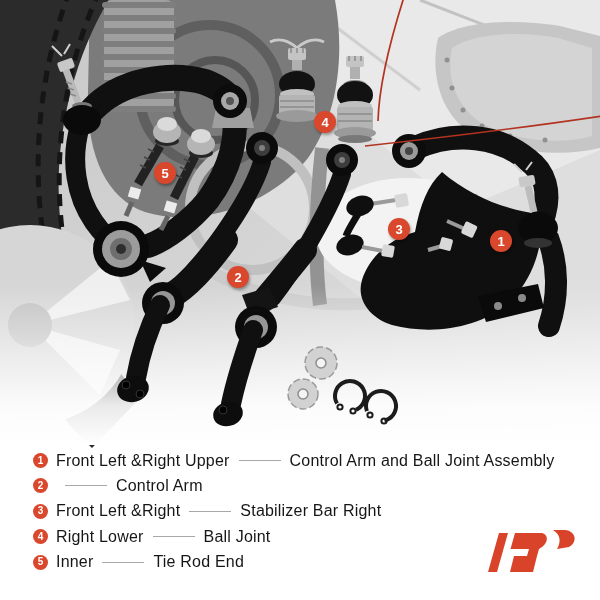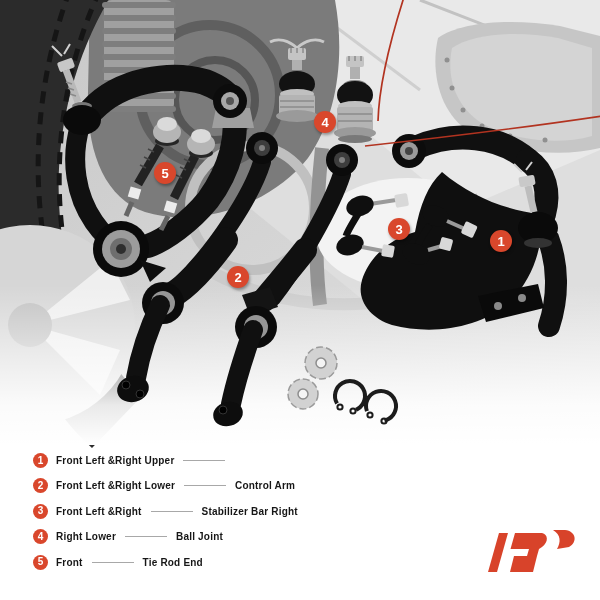--- a/index.html
+++ b/index.html
@@ -9,21 +9,21 @@
   
   .m{position:absolute;width:22px;height:22px;border-radius:50%;background:#d9472c;
      color:#fff;font-size:13px;font-weight:bold;display:flex;align-items:center;
      justify-content:center;box-shadow:1px 2px 3px rgba(0,0,0,.35);line-height:1;}
   
   .legend{position:absolute;left:33px;top:453px;width:550px;}
   .lrow{display:flex;align-items:center;height:15px;margin-bottom:10.4px;white-space:nowrap;}
   .lnum{flex:0 0 15px;width:15px;height:15px;border-radius:50%;background:#d9472c;color:#fff;
         font-size:10px;font-weight:bold;display:flex;align-items:center;justify-content:center;
         margin-right:8px;line-height:1;}
-  .llabel,.lpart{font-size:10px;font-weight:bold;color:#161616;letter-spacing:.2px;text-align:center;}
+  .llabel,.lpart{font-size:16px;font-weight:normal;color:#161616;letter-spacing:.2px;text-align:center;}
   .lline{display:inline-block;width:42px;height:1px;background:#a8a8a8;margin:0 9px;}
   .logo-svg{position:absolute;left:487px;top:528px;}
 </style>
 </head>
 <body>
 
 <div class="stage">
 
   <svg class="photo-svg" width="600" height="600" viewBox="0 0 600 600">
     <defs>
@@ -273,42 +273,42 @@
     </div>
   <div class="m" style="left:154px;top:162px">
       <span>5</span>
     </div>
 
   <div class="legend">
     <div class="lrow">
       <span class="lnum">1</span>
       <span class="llabel">Front Left &amp;Right Upper</span>
       <span class="lline"></span>
+      <span class="lpart">Control Arm and Ball Joint Assembly</span>
     </div>
     <div class="lrow">
       <span class="lnum">2</span>
-      <span class="llabel">Front Left &amp;Right Lower</span>
       <span class="lline"></span>
       <span class="lpart">Control Arm</span>
     </div>
     <div class="lrow">
       <span class="lnum">3</span>
       <span class="llabel">Front Left &amp;Right</span>
       <span class="lline"></span>
       <span class="lpart">Stabilizer Bar Right</span>
     </div>
     <div class="lrow">
       <span class="lnum">4</span>
       <span class="llabel">Right Lower</span>
       <span class="lline"></span>
       <span class="lpart">Ball Joint</span>
     </div>
     <div class="lrow">
       <span class="lnum">5</span>
-      <span class="llabel">Front</span>
+      <span class="llabel">Inner</span>
       <span class="lline"></span>
       <span class="lpart">Tie Rod End</span>
     </div>
   </div>
 
   <svg class="logo-svg" width="92" height="46" viewBox="0 0 92 46">
     <g fill="#d8432a">
       <path d="M1,44 L12,5 L21,5 L10,44 Z"></path>
       <path d="M28,5 L55,5 C61,6 62,14 55,19 L52,21 L50,28 L46,44 L23,44 L27,28 L40,28 L42,21 L23.5,21 Z"></path>
       <path d="M66,2 L78,2 C89,3 91,14 82,19 L70,21 C74,14 74,7 66,2 Z"></path>

